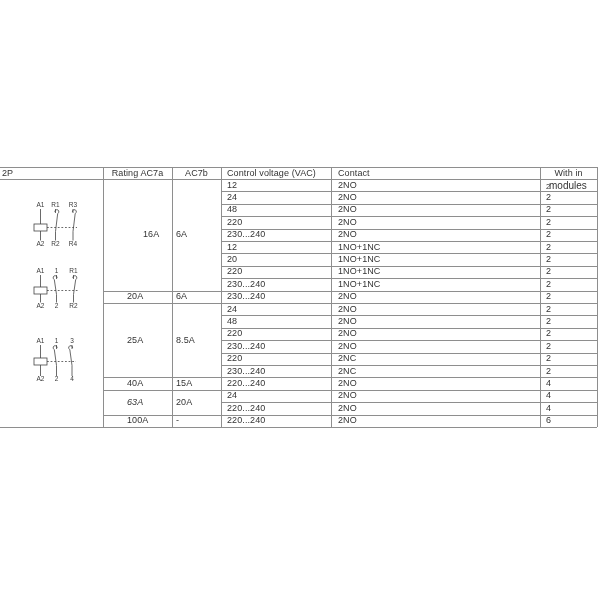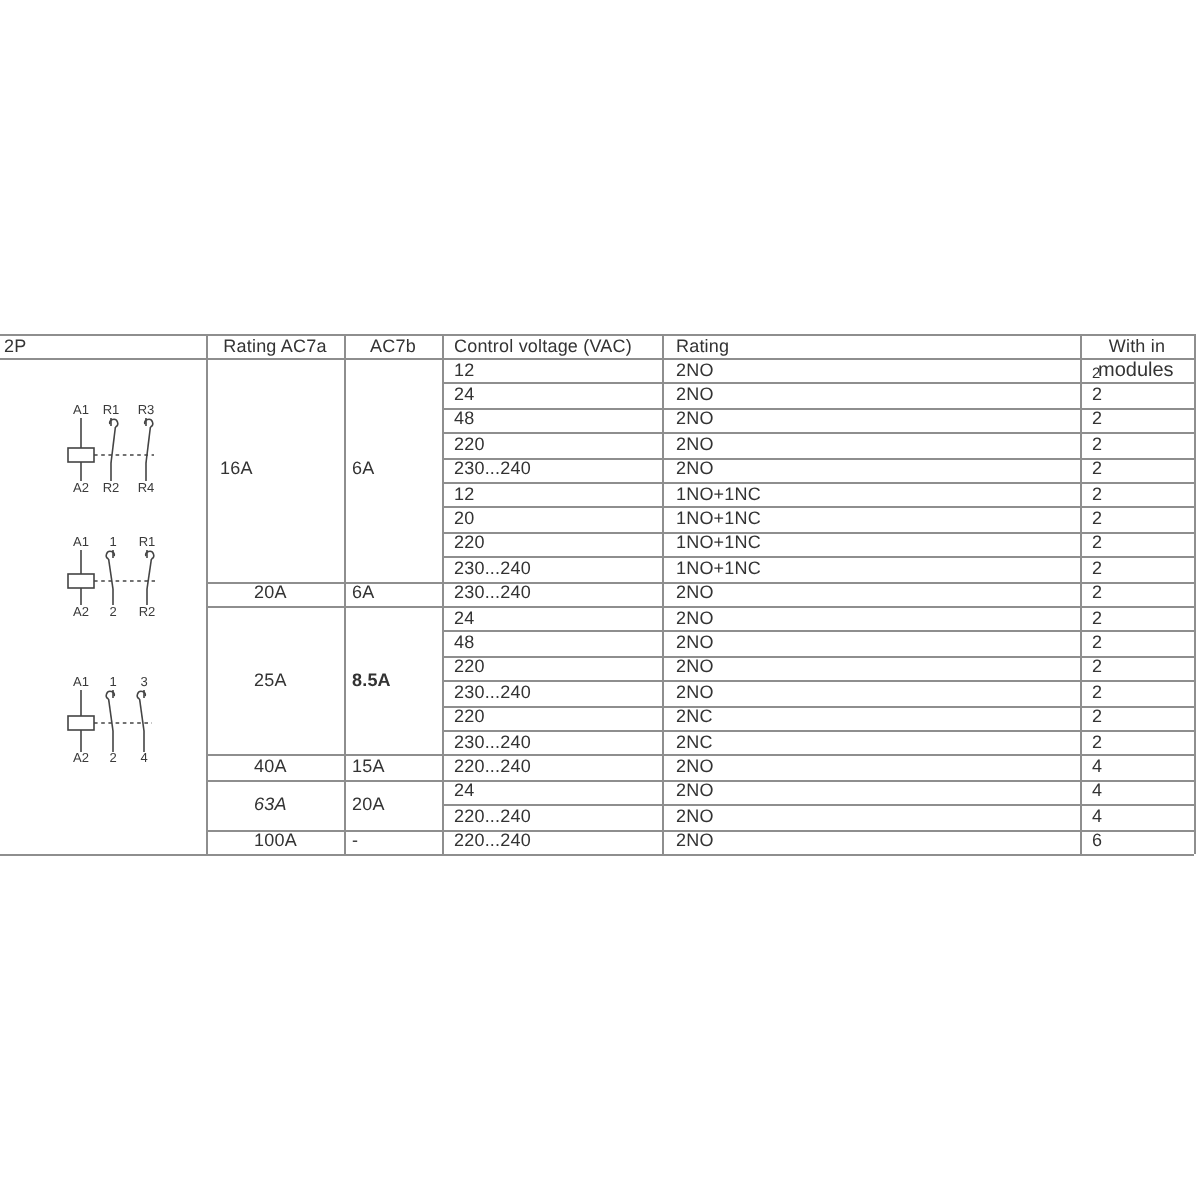--- a/index.html
+++ b/index.html
@@ -27,21 +27,21 @@
 </style>
 </head>
 <body>
 
 <div class="sheet">
 
   <div class="hdr" style="left:2px;text-align:right;">2P</div>
   <div class="hdr center" style="left:103px; width:69px;">Rating AC7a</div>
   <div class="hdr center" style="left:172px; width:49px;">AC7b</div>
   <div class="hdr" style="left:227px;">Control voltage (VAC)</div>
-  <div class="hdr" style="left:338px;">Rating</div>
+  <div class="hdr" style="left:338px;">Contact</div>
   <div class="hdr center" style="left:540px; width:57px;">With in</div>
   <div class="modules-overflow">modules</div>
 
   <div id="grid-layer">
       <div class="hline" style="left: 0px; top: 167px; width: 597px;"></div>
       <div class="hline" style="left: 0px; top: 179px; width: 597px;"></div>
       <div class="hline" style="left: 0px; top: 427px; width: 597px;"></div>
       <div class="hline" style="left: 221px; top: 191.4px; width: 376px;"></div>
       <div class="hline" style="left: 221px; top: 203.8px; width: 376px;"></div>
       <div class="hline" style="left: 221px; top: 216.2px; width: 376px;"></div>
@@ -127,26 +127,26 @@
       <div class="cell cell-modules" style="left: 540px; top: 377.4px; width: 57px; height: 12.4px;">4</div>
       <div class="cell cell-voltage" style="left: 221px; top: 389.8px; width: 110px; height: 12.4px;">24</div>
       <div class="cell cell-contact" style="left: 331px; top: 389.8px; width: 209px; height: 12.4px;">2NO</div>
       <div class="cell cell-modules" style="left: 540px; top: 389.8px; width: 57px; height: 12.4px;">4</div>
       <div class="cell cell-voltage" style="left: 221px; top: 402.2px; width: 110px; height: 12.4px;">220...240</div>
       <div class="cell cell-contact" style="left: 331px; top: 402.2px; width: 209px; height: 12.4px;">2NO</div>
       <div class="cell cell-modules" style="left: 540px; top: 402.2px; width: 57px; height: 12.4px;">4</div>
       <div class="cell cell-voltage" style="left: 221px; top: 414.6px; width: 110px; height: 12.4px;">220...240</div>
       <div class="cell cell-contact" style="left: 331px; top: 414.6px; width: 209px; height: 12.4px;">2NO</div>
       <div class="cell cell-modules" style="left: 540px; top: 414.6px; width: 57px; height: 12.4px;">6</div>
-      <div class="cell cell-rating" style="left: 86px; top: 179px; width: 69px; height: 111.6px;">16A</div>
+      <div class="cell cell-rating" style="left: 119px; top: 179px; width: 69px; height: 111.6px;">16A</div>
       <div class="cell cell-ac7b" style="left: 172px; top: 179px; width: 49px; height: 111.6px;">6A</div>
       <div class="cell cell-rating" style="left: 103px; top: 290.6px; width: 69px; height: 12.4px;">20A</div>
       <div class="cell cell-ac7b" style="left: 172px; top: 290.6px; width: 49px; height: 12.4px;">6A</div>
       <div class="cell cell-rating" style="left: 103px; top: 303px; width: 69px; height: 74.4px;">25A</div>
-      <div class="cell cell-ac7b" style="left: 172px; top: 303px; width: 49px; height: 74.4px; font-weight: bold;">8.5A</div>
+      <div class="cell cell-ac7b" style="left: 172px; top: 303px; width: 49px; height: 74.4px;">8.5A</div>
       <div class="cell cell-rating" style="left: 103px; top: 377.4px; width: 69px; height: 12.4px;">40A</div>
       <div class="cell cell-ac7b" style="left: 172px; top: 377.4px; width: 49px; height: 12.4px;">15A</div>
       <div class="cell cell-rating" style="left: 103px; top: 389.8px; width: 69px; height: 24.8px; font-style: italic;">63A</div>
       <div class="cell cell-ac7b" style="left: 172px; top: 389.8px; width: 49px; height: 24.8px;">20A</div>
       <div class="cell cell-rating" style="left: 103px; top: 414.6px; width: 69px; height: 12.4px;">100A</div>
       <div class="cell cell-ac7b" style="left: 172px; top: 414.6px; width: 49px; height: 12.4px;">-</div>
     </div>
   <div id="diagrams-layer">
       <svg class="diagram" width="75" height="58" viewBox="0 0 75 58" style="left: 30px; top: 198px;">
         <text x="10.5" y="9" text-anchor="middle" font-size="6.5" fill="#3a3a3a" font-family="Liberation Sans, sans-serif">A1</text>

